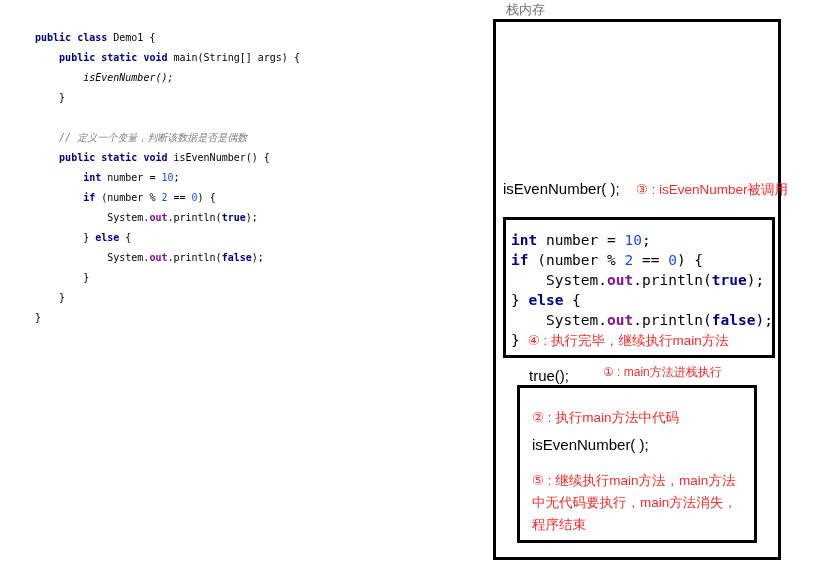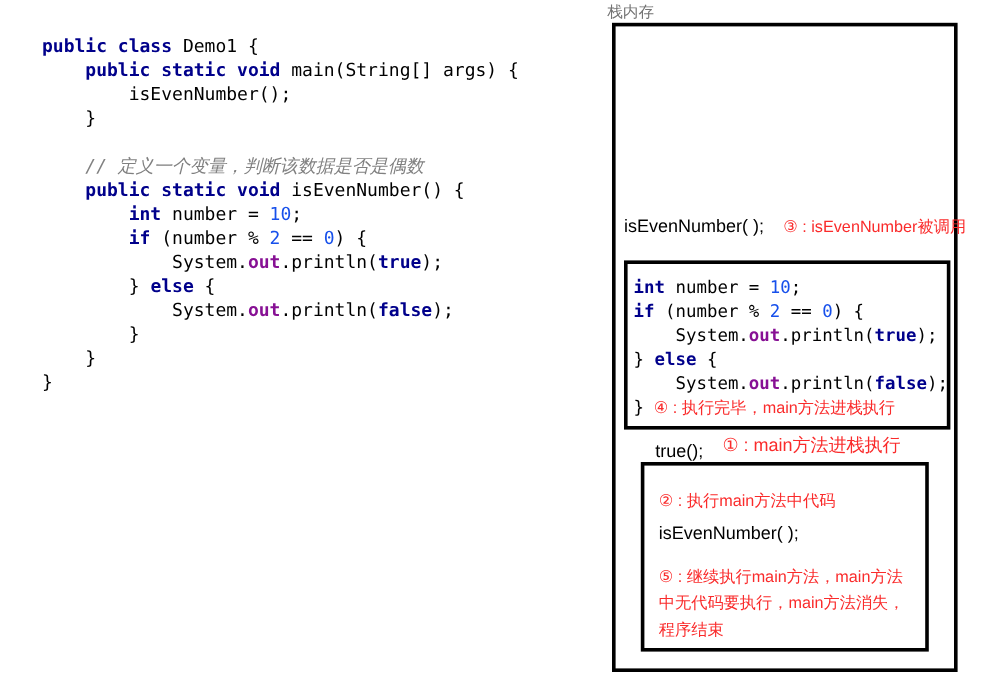--- a/index.html
+++ b/index.html
@@ -7,42 +7,42 @@
   body{position:relative;width:823px;height:570px;overflow:hidden;
        font-family:"Liberation Sans","DejaVu Sans",sans-serif;color:#000}
 
   
   .mono{font-family:"DejaVu Sans Mono","Liberation Mono",monospace}
   .cl{white-space:pre;min-height:20px;line-height:20px}
   .kw{color:var(--kw,#00008b);font-weight:bold}
   .num{color:var(--num,#1750eb)}
   .fld{color:var(--fld,#871094);font-weight:bold;}
   .cm{color:var(--cm,#808080);font-style:italic}
-  .it{}
+  .it{font-style:italic}
   .red{color:var(--red,#fa2b2b)}
   .ann{font-family:"Liberation Sans","DejaVu Sans",sans-serif;
        color:var(--red,#fa2b2b);font-size:13.5px;font-weight:normal;font-style:normal}
 
-  #left-code{position:absolute;left:35px;top:28px;font-size:15px;line-height:20px}
+  #left-code{position:absolute;left:35px;top:28px;font-size:10px;line-height:20px}
 
   #stack-title{position:absolute;left:506px;top:1px;font-size:13px;color:#737373}
 
-  #outer-box{position:absolute;left:510px;top:19px;width:288px;height:541px;
+  #outer-box{position:absolute;left:493px;top:19px;width:288px;height:541px;
              border:3px solid var(--border,#000)}
 
   #call-line{position:absolute;left:7px;top:158px;white-space:nowrap;font-size:15px}
   #call-line .red{margin-left:16px;font-size:13.5px}
 
   #even-frame{position:absolute;left:7px;top:195px;width:272px;height:141px;
               border:3px solid var(--border,#000);padding:10px 2px 0 5px;
               font-size:14.5px;line-height:20px;overflow:hidden}
   #even-frame .ann{margin-left:8px}
 
   #main-line{position:absolute;left:33px;top:345px;white-space:nowrap;font-size:15px}
-  #main-line .red{margin-left:16px;font-size:15px;position:relative;top:-5px}
+  #main-line .red{margin-left:34px;font-size:12px;position:relative;top:-5px}
 
   #main-frame{position:absolute;left:21px;top:363px;width:240px;height:158px;
               border:3px solid var(--border,#000);padding:22px 6px 6px 12px;
               font-size:13.5px;overflow:hidden}
   #main-frame .call{margin-top:10px;font-size:15px;color:#000}
   #main-frame .a5{margin-top:17px;line-height:22px}
   #main-frame .a2{line-height:16px}
 </style>
 </head>
 <body>
@@ -56,21 +56,21 @@
   <div id="call-line">
     <span>isEvenNumber( );</span><span class="red">③ : isEvenNumber被调用</span>
   </div>
 
   <div id="even-frame" class="mono">
       <div class="cl"><span class="kw">int</span><span> number = </span><span class="num">10</span><span>;</span></div>
       <div class="cl"><span class="kw">if</span><span> (number % </span><span class="num">2</span><span> == </span><span class="num">0</span><span>) {</span></div>
       <div class="cl"><span>    System.</span><span class="fld">out</span><span>.println(</span><span class="kw">true</span><span>);</span></div>
       <div class="cl"><span>} </span><span class="kw">else</span><span> {</span></div>
       <div class="cl"><span>    System.</span><span class="fld">out</span><span>.println(</span><span class="kw">false</span><span>);</span></div>
-      <div class="cl"><span>}</span><span class="ann">④ : 执行完毕，main方法进栈执行</span></div>
+      <div class="cl"><span>}</span><span class="ann">④ : 执行完毕，继续执行main方法</span></div>
     </div>
 
   <div id="main-line">
     <span>true();</span><span class="red">① : main方法进栈执行</span>
   </div>
 
   <div id="main-frame">
     <div class="red a2">② : 执行main方法中代码</div>
     <div class="call">isEvenNumber( );</div>
     <div class="red a5">⑤ : 继续执行main方法，main方法中无代码要执行，main方法消失，程序结束</div>

